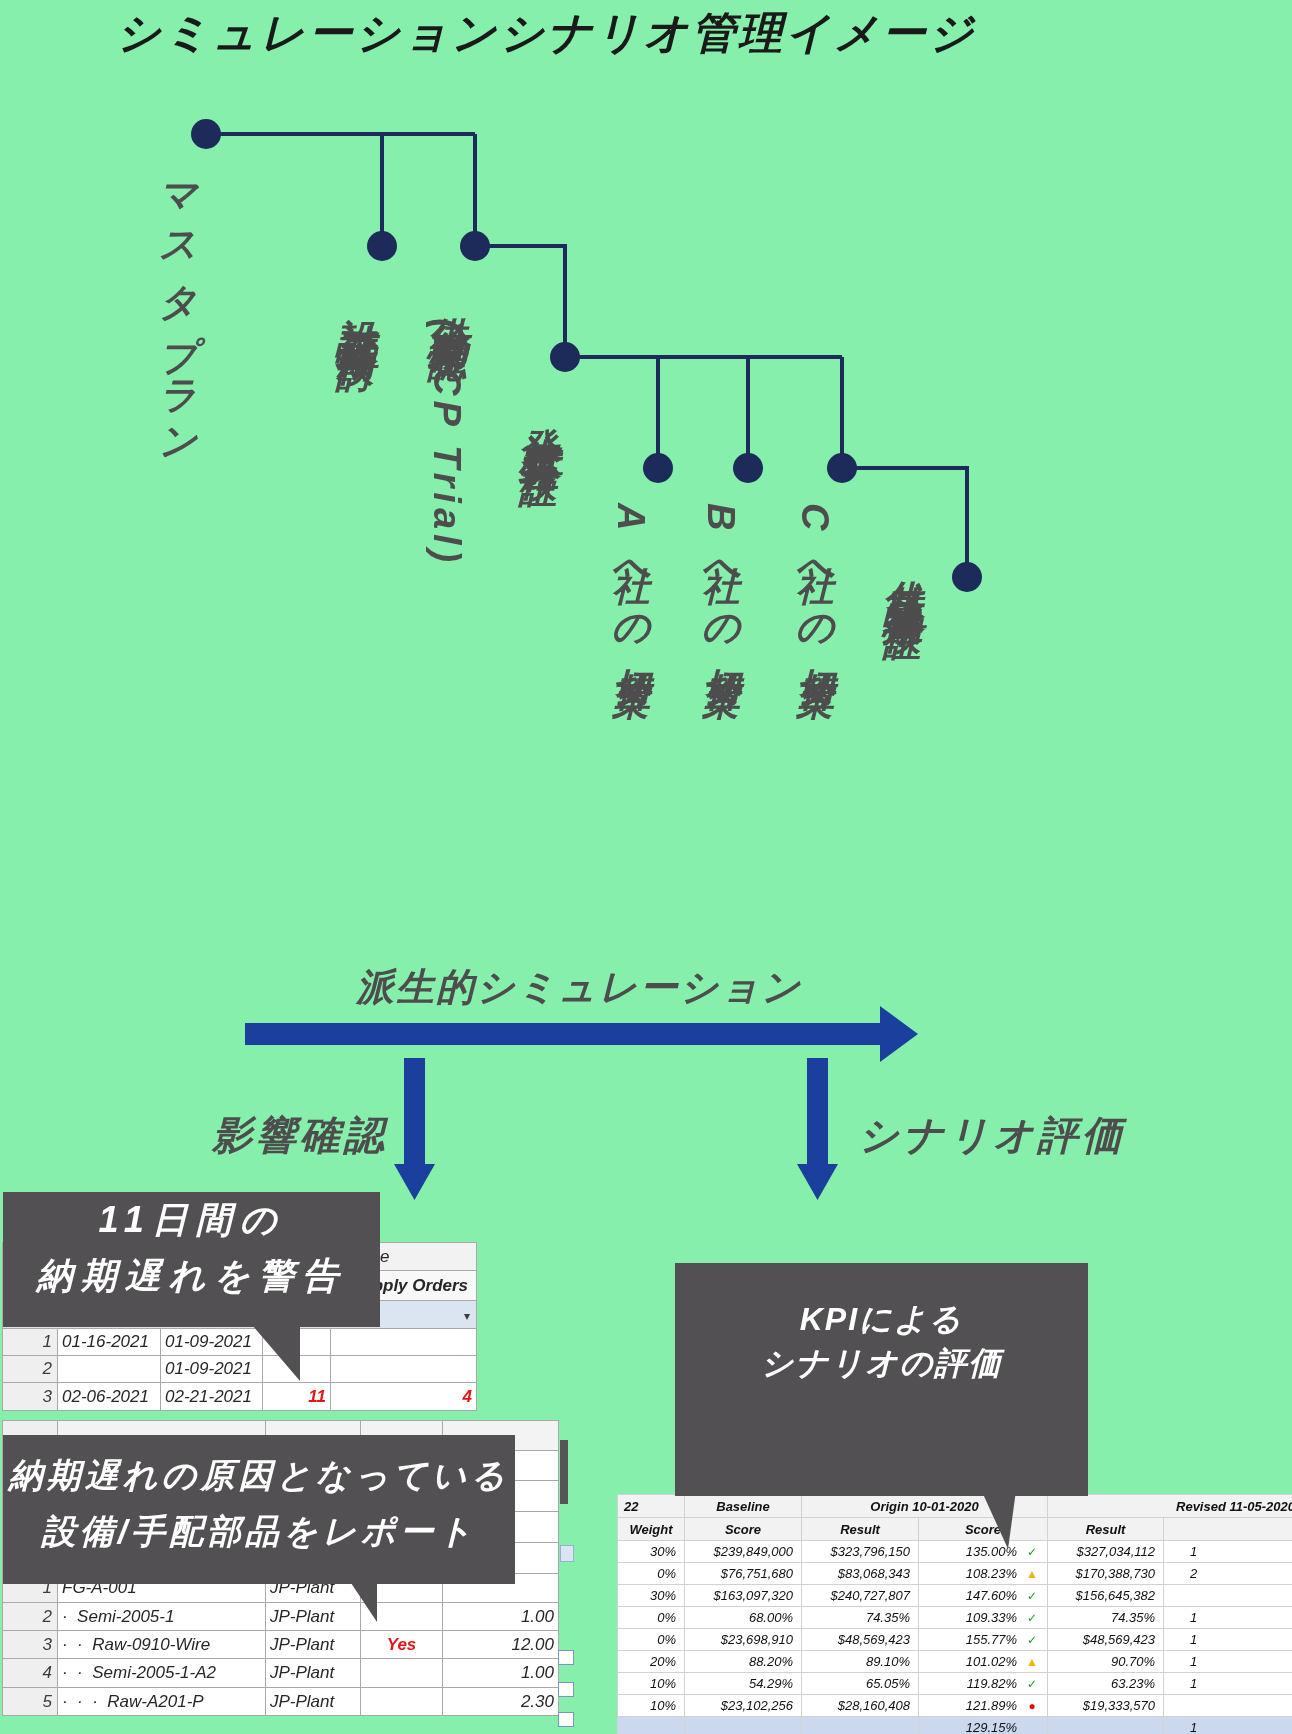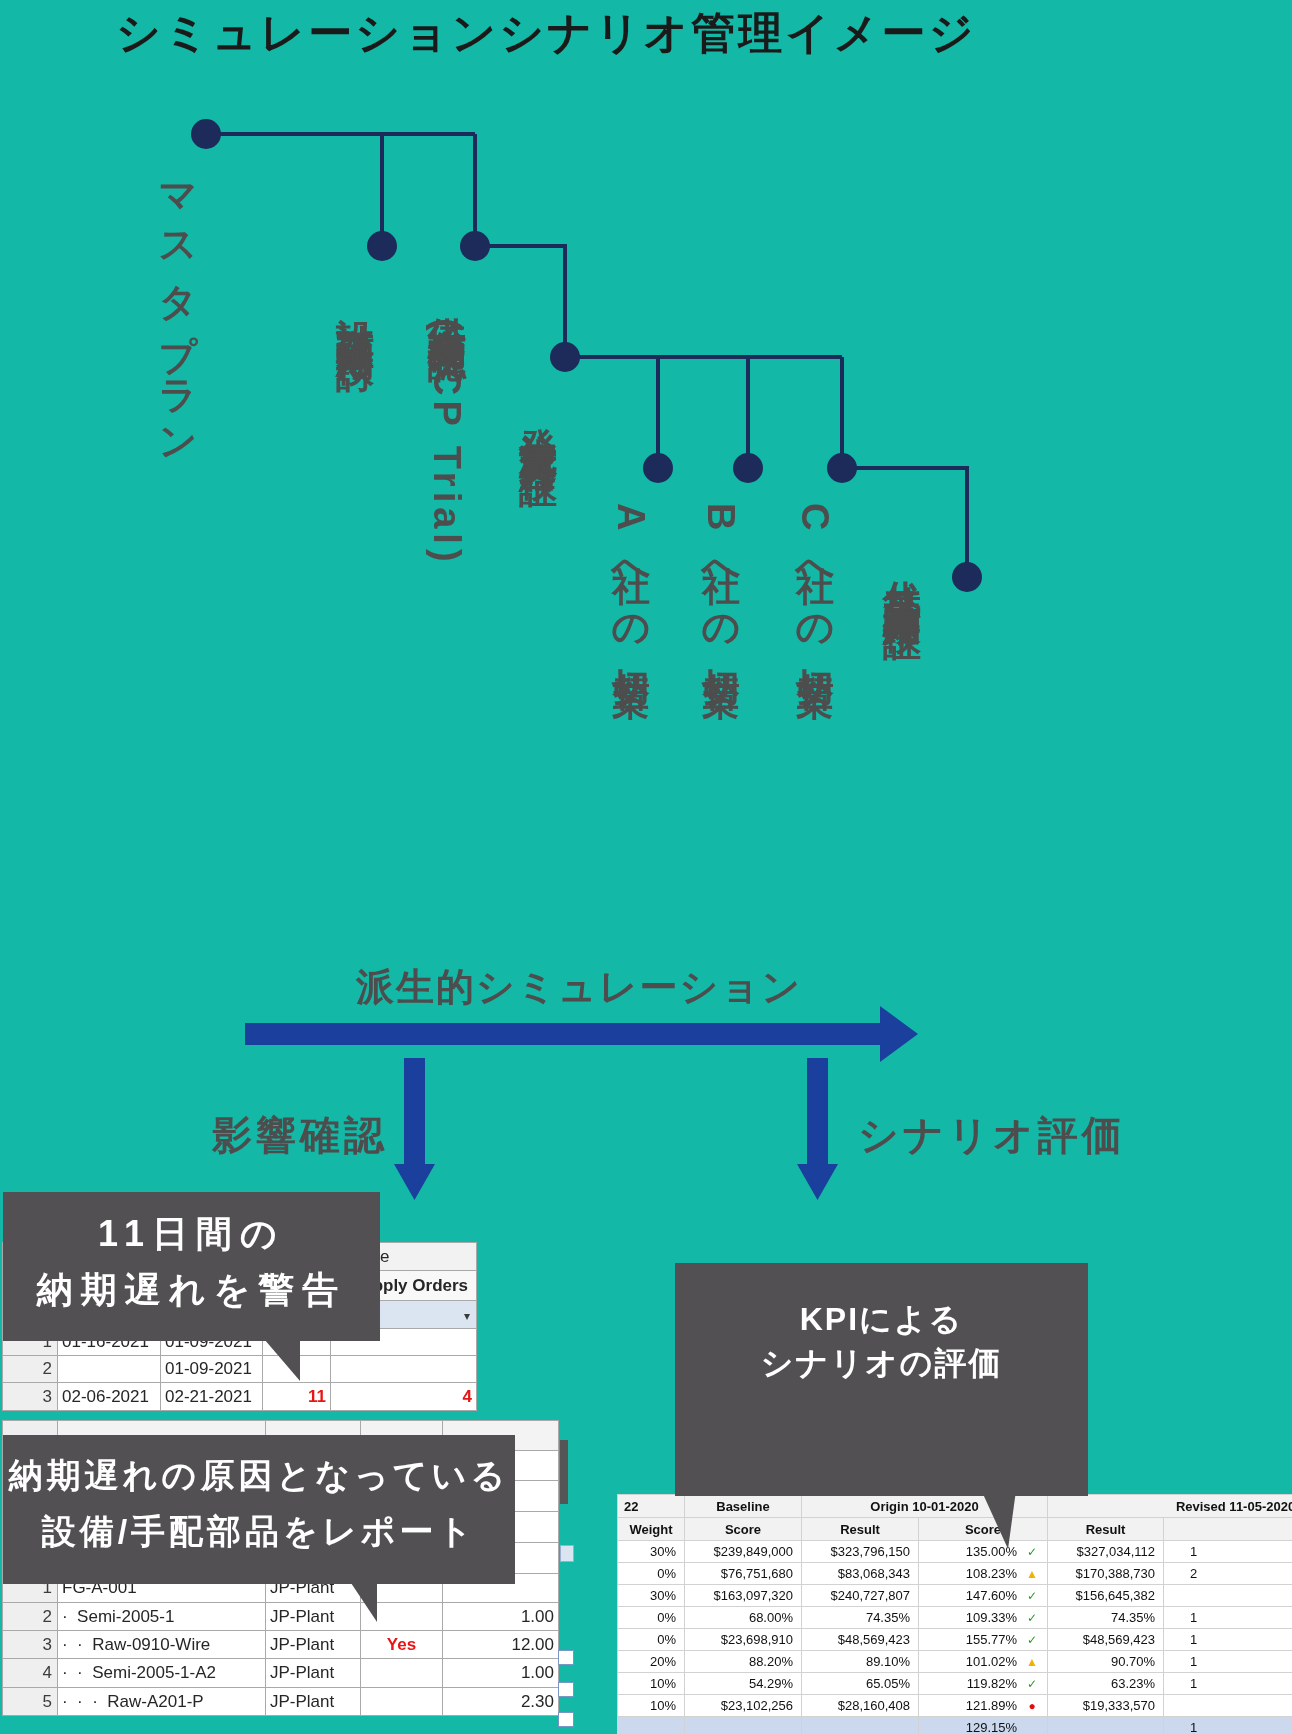--- a/index.html
+++ b/index.html
@@ -6,22 +6,23 @@
     --tree:#1c2b5a;
     --arrow:#1a3f9c;
     --callout:#525052;
     --filter-blue:#dbe5f1;
     --total-blue:#cbd8ee;
     --red:#e81515;
     --graytext:#4d4d4d;
   }
   html,body{margin:0;padding:0;background:#fff;}
   #canvas{
-    position:relative;width:1292px;height:1734px;background:#14b8a6;overflow:hidden;
+    position:relative;width:1292px;height:1734px;background:#86efac;overflow:hidden;
     font-family:"Liberation Sans","DejaVu Sans",sans-serif;
+    font-style:italic;
   }
   .abs{position:absolute;}
   .title{
     left:116px;top:4px;font-size:44px;font-weight:bold;color:#1a1a1a;
     letter-spacing:3px;white-space:nowrap;z-index:3;
   }
   svg.layer{left:0;top:0;z-index:2;pointer-events:none;}
   .vlabel{
     writing-mode:vertical-rl;text-orientation:mixed;
     font-size:38px;font-weight:bold;color:var(--graytext);
@@ -392,21 +393,21 @@
               <span class="val">129.15%</span>
               <span class="ic"></span>
             </div>
           </td>
       <td></td>
       <td class="extra">1</td>
     </tr>
   </tbody>
     </table>
 
-  <div class="abs callout" style="left:3px;top:1192px;width:377px;height:135px;padding-top:14px;font-size:36px;line-height:56px;letter-spacing:8px;">
+  <div class="abs callout" style="left:3px;top:1192px;width:377px;height:135px;font-size:36px;line-height:56px;letter-spacing:8px;">
     <span class="cline">11日間の</span>
     <span class="cline">納期遅れを警告</span>
   </div>
   <div class="tail t1" style="left:253px;top:1326px;width:47px;height:55px;"></div>
 
   <div class="abs callout" style="left:3px;top:1435px;width:512px;height:137px;padding-top:12px;font-size:34px;line-height:56px;letter-spacing:4px;">
     <span class="cline">納期遅れの原因となっている</span>
     <span class="cline">設備/手配部品をレポート</span>
   </div>
   <div class="tail t1" style="left:343px;top:1571px;width:34px;height:51px;"></div>

